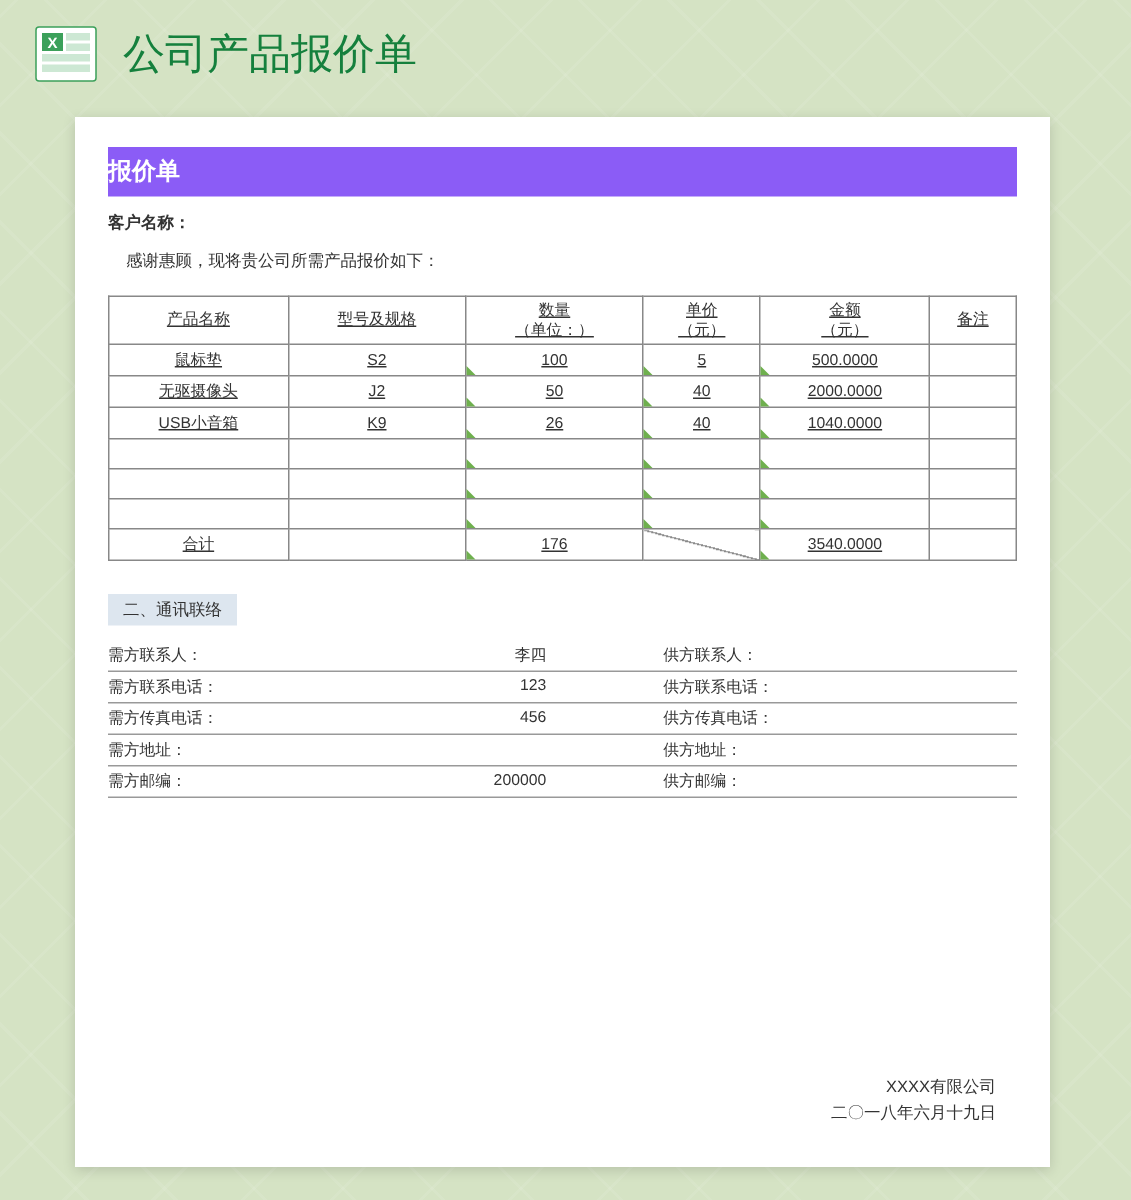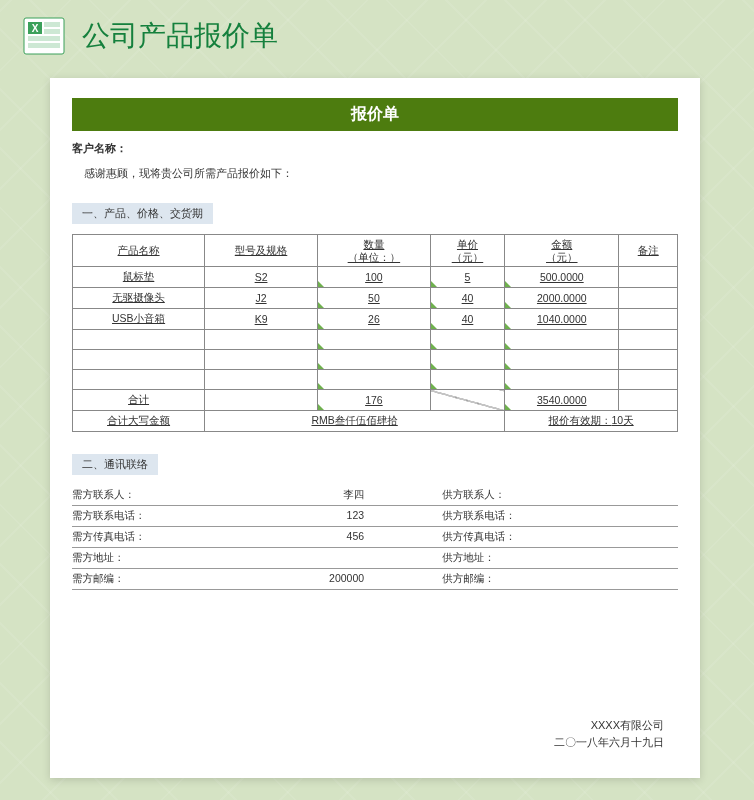--- a/index.html
+++ b/index.html
@@ -41,23 +41,23 @@
       margin: 10px 50px 0;
       width: 650px;
       height: 700px;
       box-shadow: 0 2px 8px rgba(0,0,0,0.15);
       padding: 20px 22px;
       font-size: 11px;
       color: #333;
       z-index: 2;
     }
     .title-bar {
-      background: #4d7c0f;
+      background: #8b5cf6;
       color: #fff;
-      text-align: center;
+      text-align: left;
       padding: 6px 0;
       font-size: 16px;
       font-weight: bold;
       margin-bottom: 10px;
     }
     .customer-row { font-size: 11px; font-weight: bold; margin-bottom: 10px; }
     .intro { font-size: 11px; padding: 0 12px 6px; margin-bottom: 10px; }
     .section-label {
       background: #dde6ef;
       display: inline-block;
@@ -133,21 +133,20 @@
     <rect x="8" y="31" width="32" height="5" fill="#cde8d4"></rect>
     <text x="15" y="20" fill="#fff" font-size="10" font-weight="bold" text-anchor="middle">X</text>
   </svg>
   <div class="page-title">公司产品报价单</div>
 </div>
 
 <div class="sheet">
   <div class="title-bar">报价单</div>
   <div class="customer-row">客户名称：</div>
   <div class="intro">感谢惠顾，现将贵公司所需产品报价如下：</div>
-  <div class="section-label">一、产品、价格、交货期</div>
 
   <table class="products">
     <tbody>
         <tr>
       <th>产品名称</th>
       <th>型号及规格</th>
       <th><span>数量</span><br><span>（单位：）</span></th>
       <th><span>单价</span><br><span>（元）</span></th>
       <th><span>金额</span><br><span>（元）</span></th>
       <th>备注</th>
@@ -201,25 +200,20 @@
           <td></td>
         </tr>
     <tr class="sum-row">
       <td>合计</td>
       <td></td>
       <td class="triangle">176</td>
       <td class="diag-cell"></td>
       <td class="triangle">3540.0000</td>
       <td></td>
     </tr>
-    <tr class="amount-row">
-      <td>合计大写金额</td>
-      <td colspan="3">RMB叁仟伍佰肆拾</td>
-      <td colspan="2"><span>报价有效期：</span><span>10天</span></td>
-    </tr>
   </tbody>
     </table>
 
   <div class="contact-section">
     <div class="section-label">二、通讯联络</div>
     <div class="contact-row">
       <span class="label-l">需方联系人：</span>
       <span class="val-l">李四</span>
       <span class="spacer"></span>
       <span class="label-r">供方联系人：</span>

